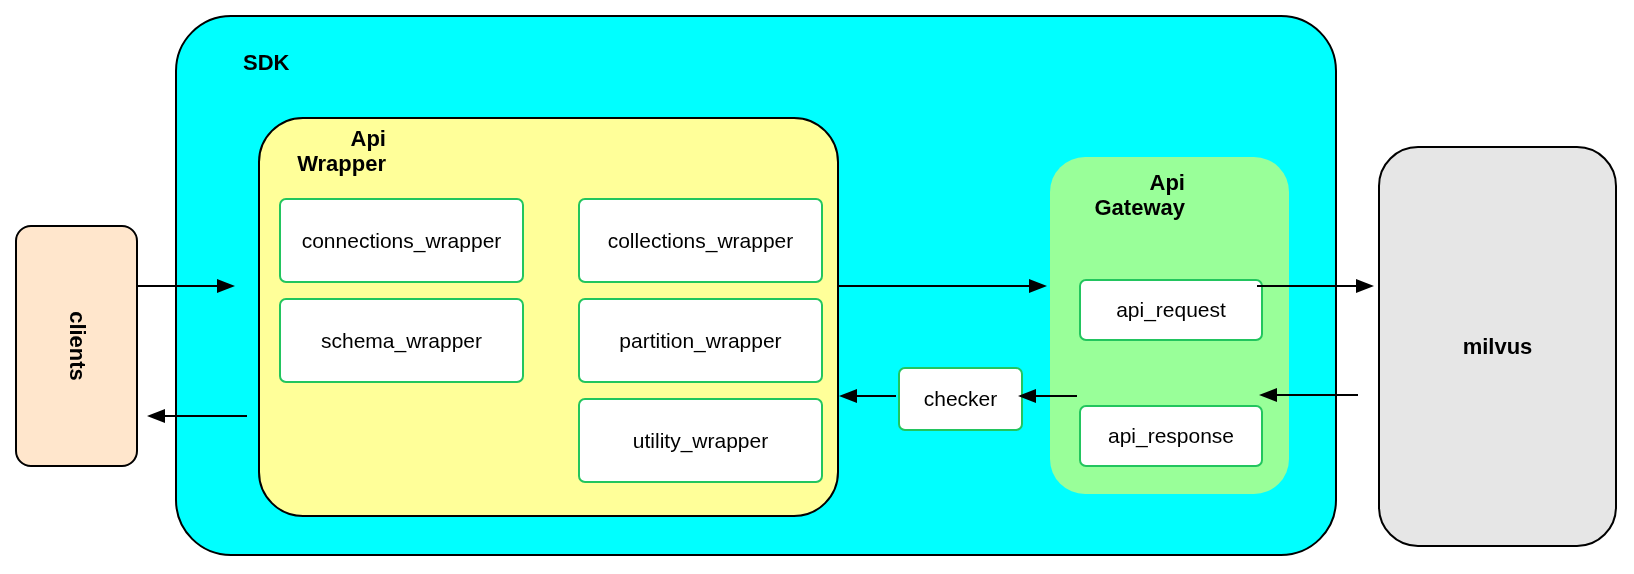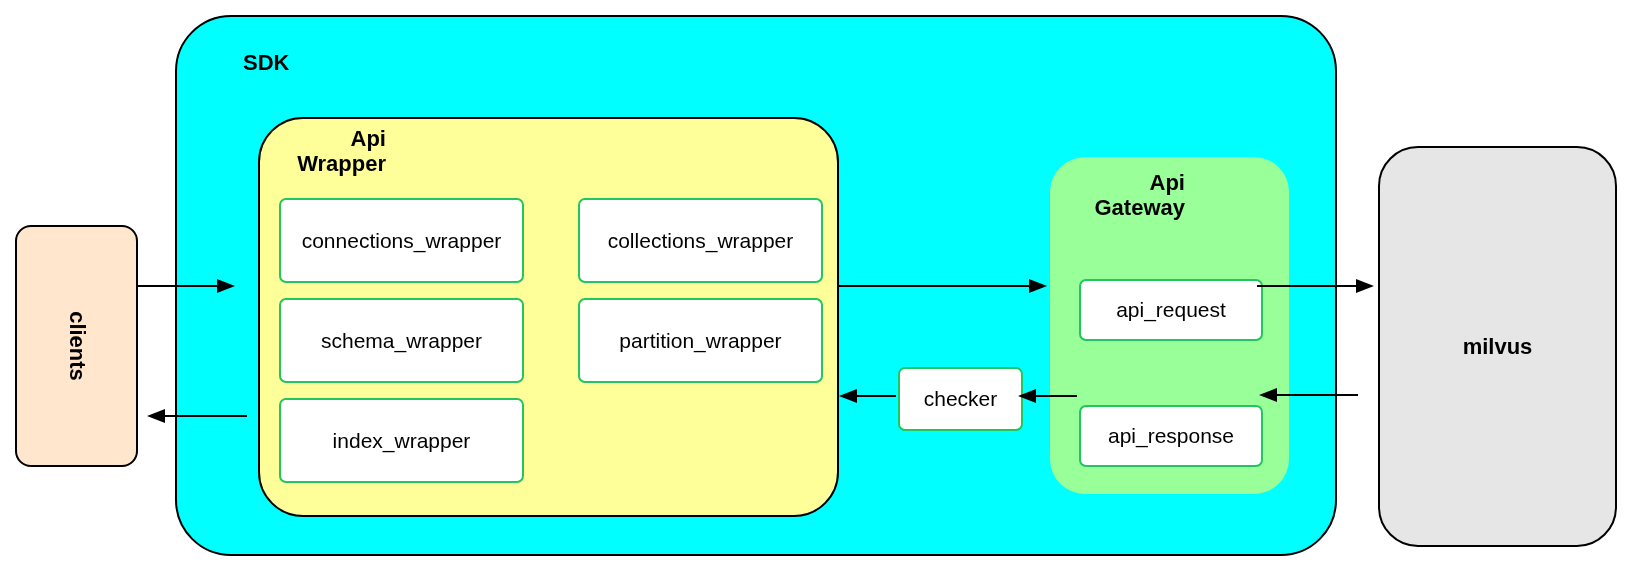--- a/index.html
+++ b/index.html
@@ -79,21 +79,21 @@
     <div class="container-label sdk-title">SDK</div>
 
     <div class="apiwrapper-box" style="background-color: rgb(255, 255, 153);">
       <div class="container-label apiwrapper-title">Api
 Wrapper</div>
 
       <div class="leaf wnode w-r1 w-c1">connections_wrapper</div>
       <div class="leaf wnode w-r1 w-c2">collections_wrapper</div>
       <div class="leaf wnode w-r2 w-c1">schema_wrapper</div>
       <div class="leaf wnode w-r2 w-c2">partition_wrapper</div>
-      <div class="leaf wnode w-r3 w-c1">index_wrapper</div>
+      <div class="leaf wnode w-r3 w-c2">utility_wrapper</div>
     </div>
 
     <div class="leaf checker-box">checker</div>
 
     <div class="gateway-box" style="background-color: rgb(153, 255, 153);">
       <div class="container-label gateway-title">Api
 Gateway</div>
       <div class="leaf gw-node gw-request">api_request</div>
       <div class="leaf gw-node gw-response">api_response</div>
     </div>

